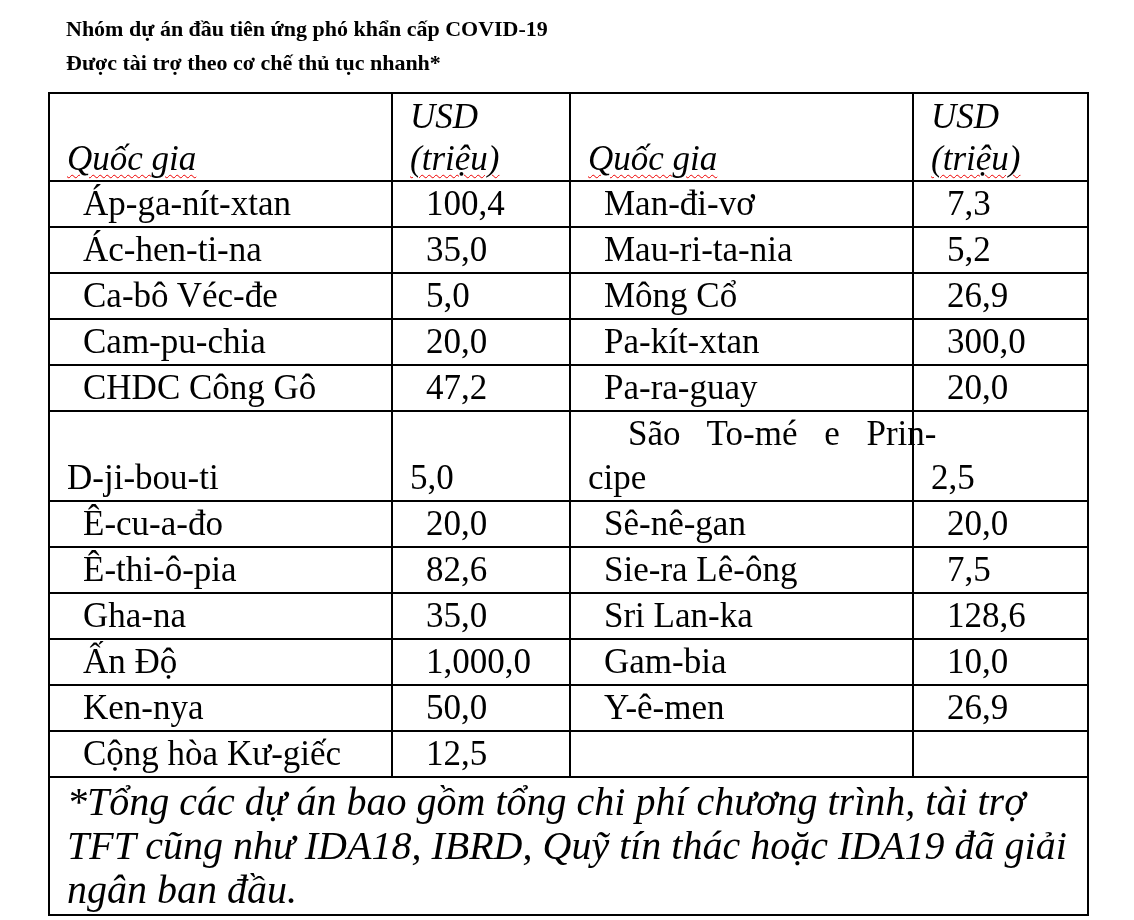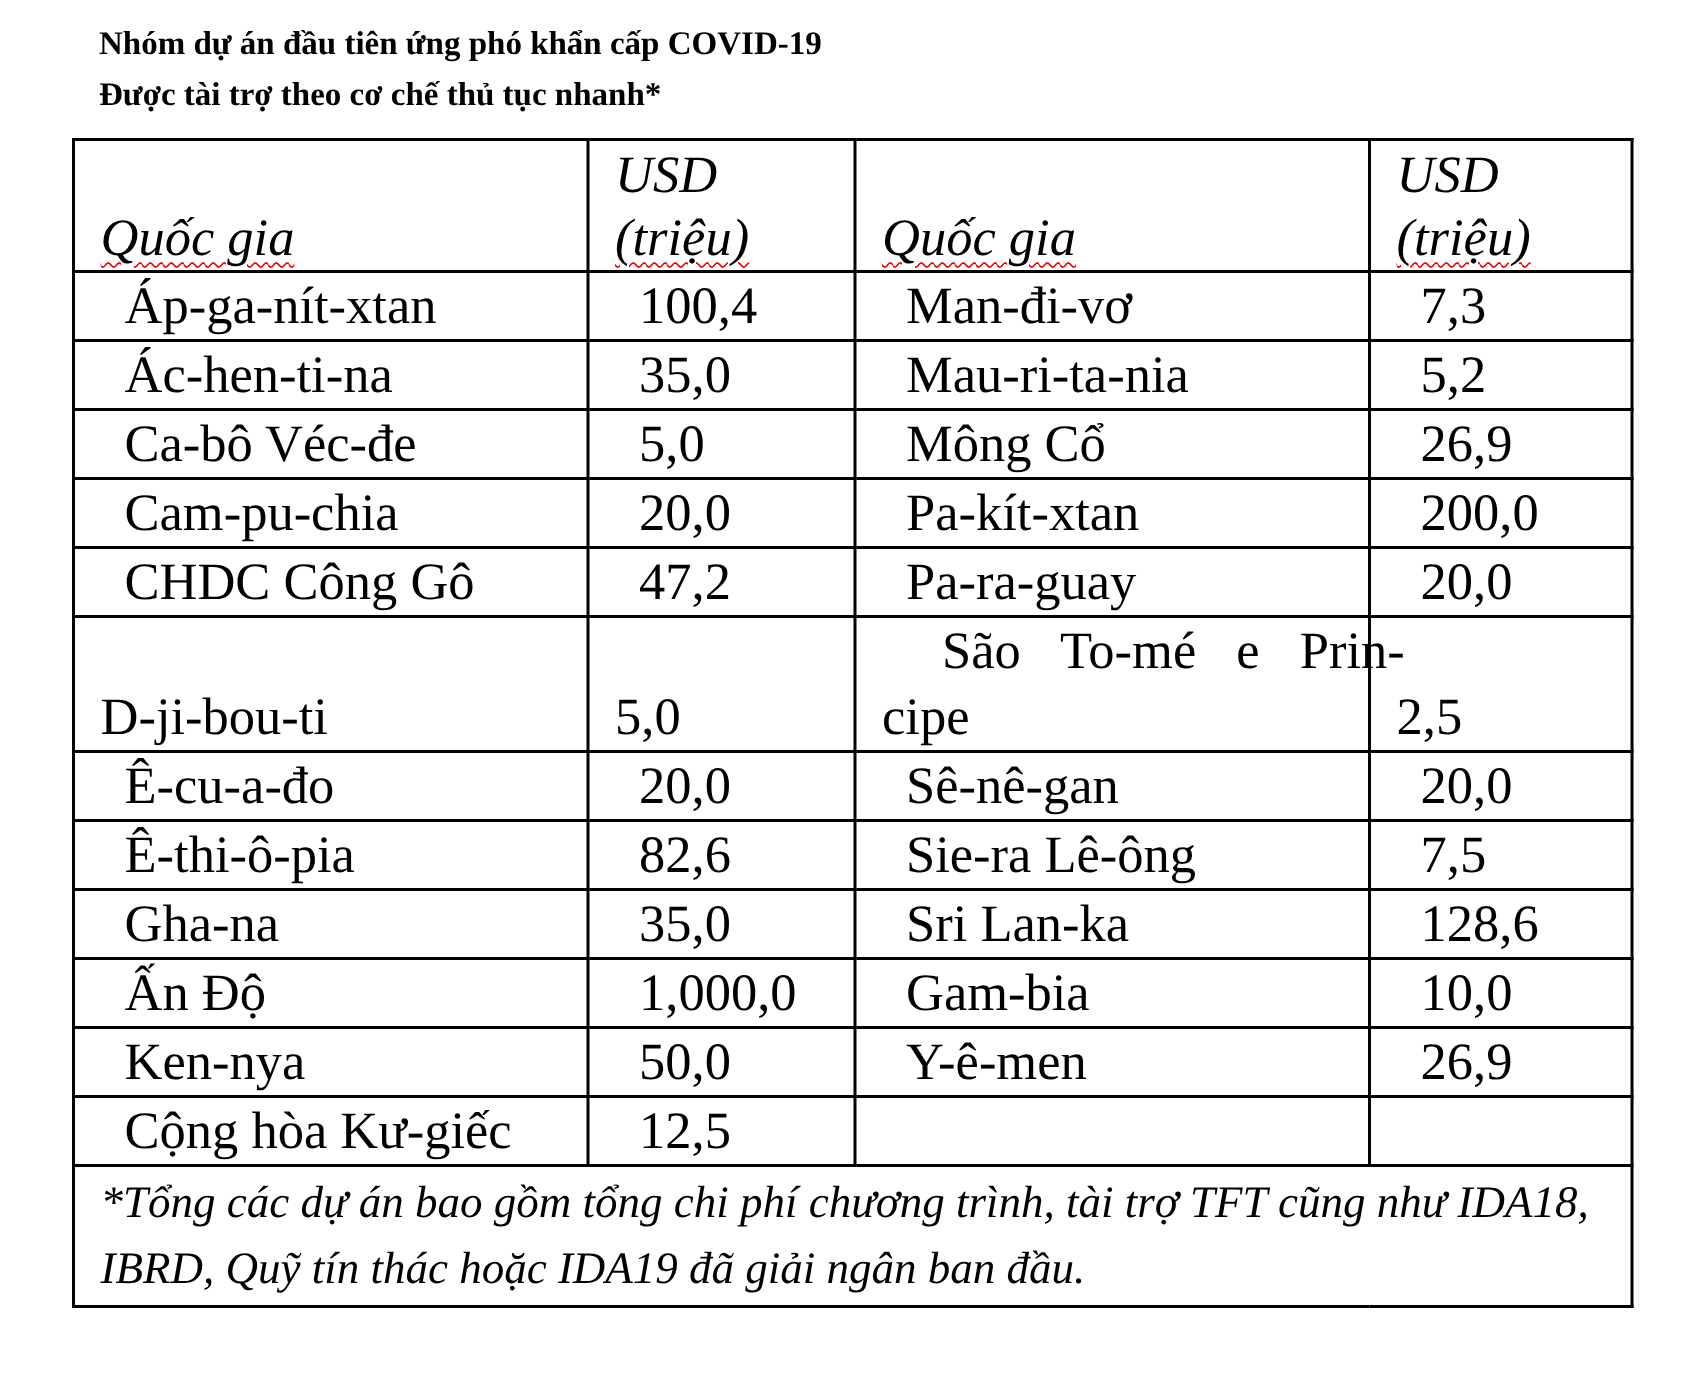--- a/index.html
+++ b/index.html
@@ -9,21 +9,21 @@
   .t1 { top: 11px; }
   .t2 { top: 45px; }
   table { position: absolute; left: 48px; top: 92px; border-collapse: collapse; width: 1039px; table-layout: fixed; }
   td { border: 2px solid #000; padding: 0 16px 0 17px; font-size: 35px; line-height: 44px; vertical-align: bottom; white-space: nowrap; }
   col.c1 { width: 343px; } col.c2 { width: 178px; } col.c3 { width: 343px; } col.c4 { width: 175px; }
   tr.head td { font-style: italic; height: 86px; line-height: 42px; }
   tr.row td { height: 41px; padding-left: 33px; }
   tr.tall td { height: 86px; }
   .sq { text-decoration: underline wavy #e00; text-decoration-thickness: 1px; text-underline-offset: 4px; text-align: center; }
   .wrap-name { display: block; word-spacing: 18px; margin-left: 40px; }
-  td.note { font-style: italic; white-space: normal; font-size: 30px; line-height: 44px; padding: 2px 16px 2px 17px; vertical-align: top; }
+  td.note { font-style: italic; white-space: normal; font-size: 40px; line-height: 44px; padding: 2px 16px 2px 17px; vertical-align: top; }
   .pad-left { padding-left: 26px; }
 </style>
 </head>
 <body>
 
 <div class="title t1">Nhóm dự án đầu tiên ứng phó khẩn cấp COVID-19</div>
 <div class="title t2">Được tài trợ theo cơ chế thủ tục nhanh*</div>
 
 <table>
   <colgroup>
@@ -55,21 +55,21 @@
   <tr class="row">
     <td>Ca-bô Véc-đe</td>
     <td>5,0</td>
     <td>Mông Cổ</td>
     <td>26,9</td>
   </tr>
   <tr class="row">
     <td>Cam-pu-chia</td>
     <td>20,0</td>
     <td>Pa-kít-xtan</td>
-    <td>200,0</td>
+    <td>300,0</td>
   </tr>
   <tr class="row">
     <td>CHDC Công Gô</td>
     <td>47,2</td>
     <td>Pa-ra-guay</td>
     <td>20,0</td>
   </tr>
   <tr class="tall">
     <td>D-ji-bou-ti</td>
     <td>5,0</td>

